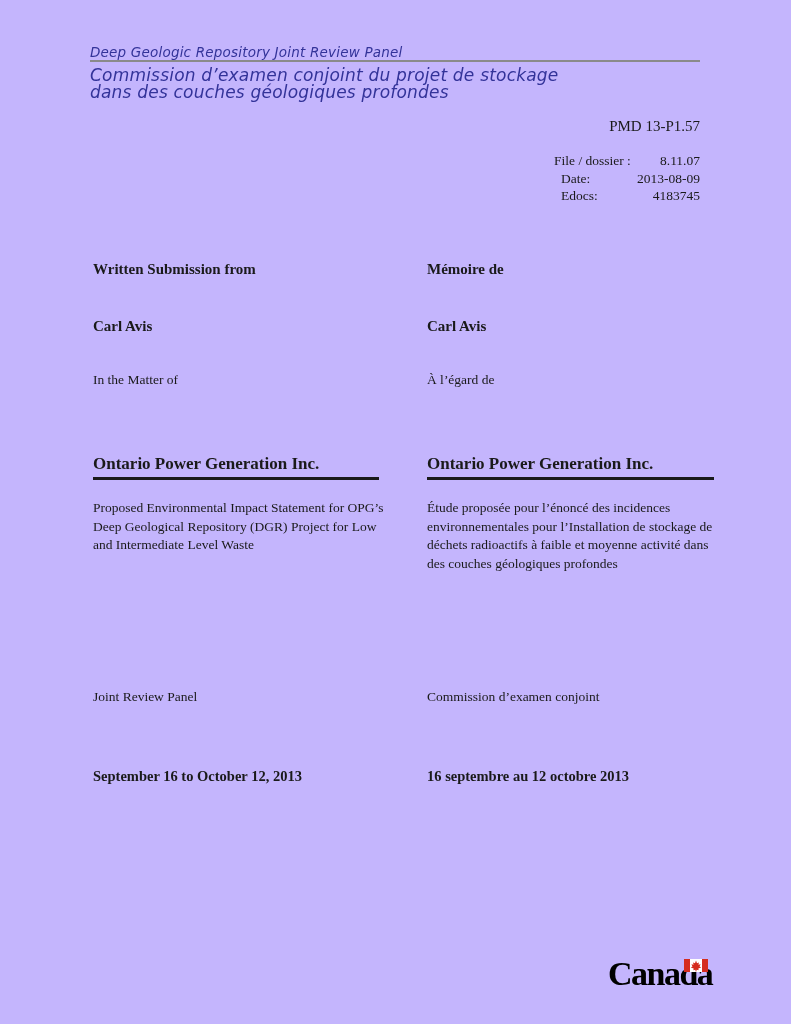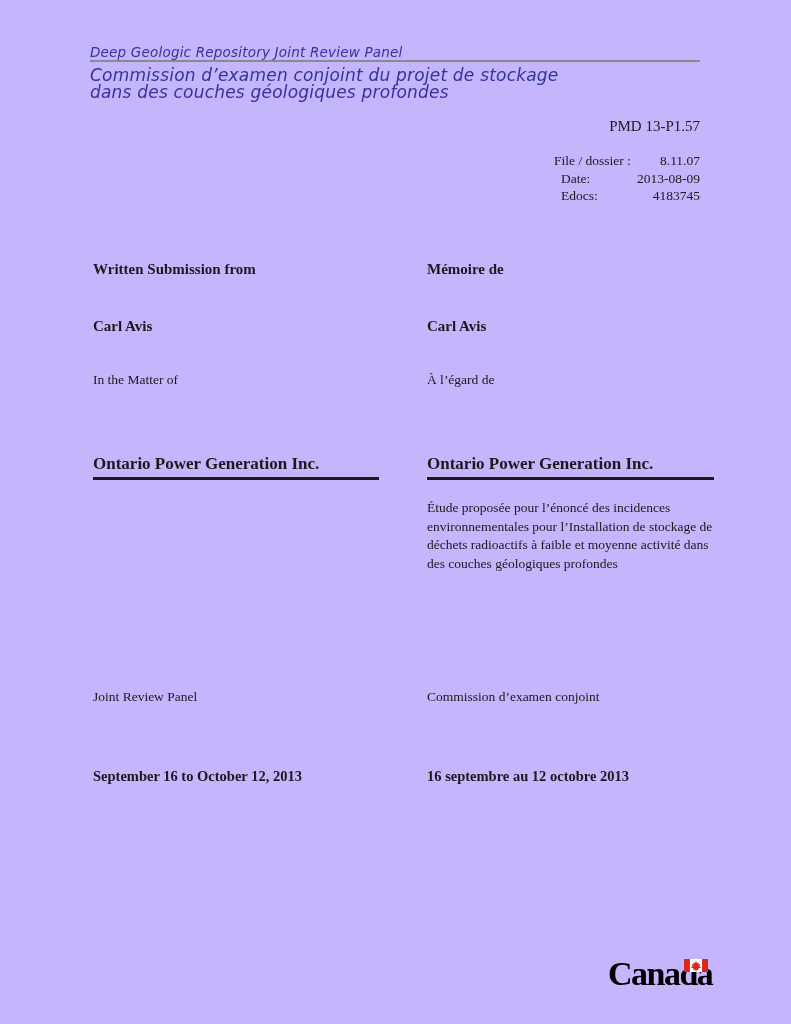--- a/index.html
+++ b/index.html
@@ -111,20 +111,21 @@
       <span class="lbl indent">Edocs:</span>
       <span class="val">4183745</span>
     </div>
   </div>
 
   <div class="cell col-en row-heading">Written Submission from</div>
   <div class="cell col-en row-author">Carl Avis</div>
   <div class="cell col-en row-matter">In the Matter of</div>
   <div class="cell col-en row-org">Ontario Power Generation Inc.</div>
   <div class="org-rule en"></div>
+  <div class="cell col-en row-project">Proposed Environmental Impact Statement for OPG’s Deep Geological Repository (DGR) Project for Low and Intermediate Level Waste</div>
   <div class="cell col-en row-panel">Joint Review Panel</div>
   <div class="cell col-en row-dates">September 16 to October 12, 2013</div>
 
   <div class="cell col-fr row-heading">Mémoire de</div>
   <div class="cell col-fr row-author">Carl Avis</div>
   <div class="cell col-fr row-matter">À l’égard de</div>
   <div class="cell col-fr row-org">Ontario Power Generation Inc.</div>
   <div class="org-rule fr"></div>
   <div class="cell col-fr row-project">Étude proposée pour l’énoncé des incidences environnementales pour l’Installation de stockage de déchets radioactifs à faible et moyenne activité dans des couches géologiques profondes</div>
   <div class="cell col-fr row-panel">Commission d’examen conjoint</div>

